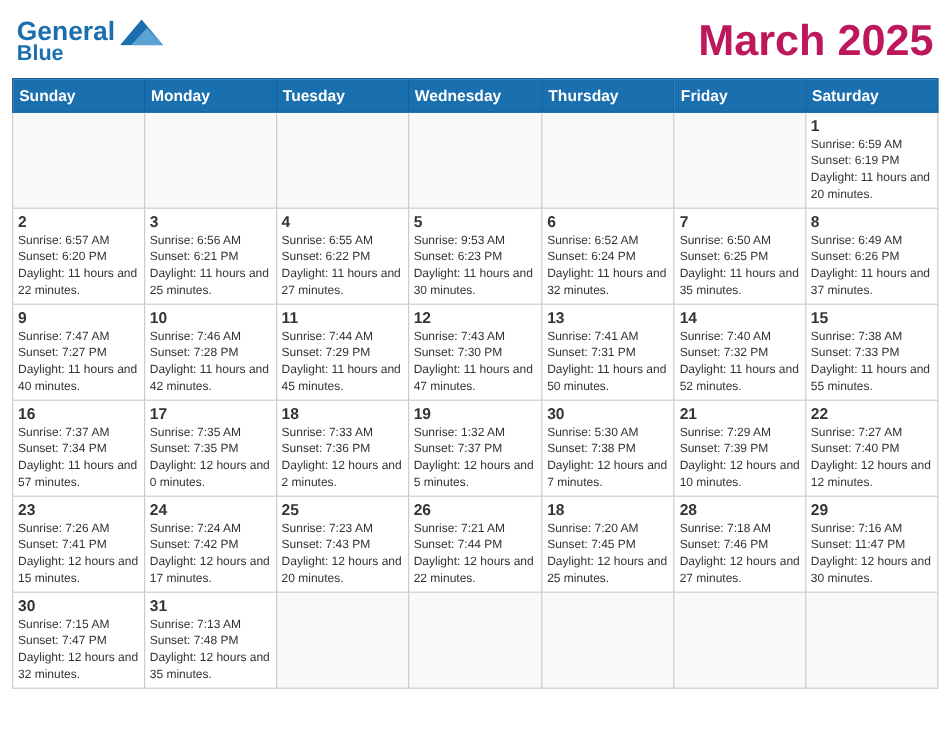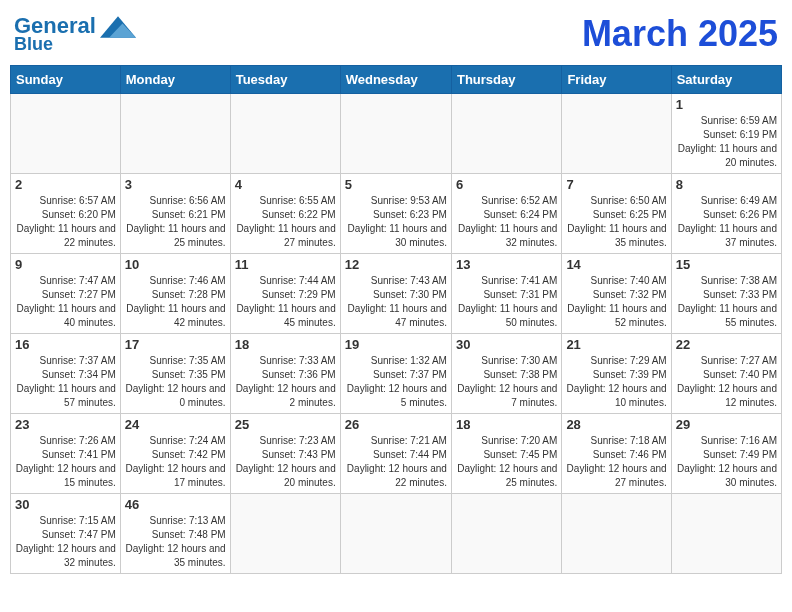--- a/index.html
+++ b/index.html
@@ -35,21 +35,21 @@
       width: 36px;
       height: 22px;
       margin-top: 2px;
     }
     .title-area {
       text-align: right;
     }
     .month-title {
       font-size: 36px;
       font-weight: bold;
-      color: #1d4ed8;
+      color: #be185d;
       line-height: 1.1;
     }
     .location-title {
       font-size: 15px;
       color: #555;
     }
     .calendar {
       width: 100%;
       border-collapse: collapse;
       border: 1px solid #ccc;
@@ -80,21 +80,20 @@
     .day-number {
       font-size: 13px;
       font-weight: bold;
       color: #333;
       margin-bottom: 2px;
     }
     .day-info {
       font-size: 10px;
       color: #333;
       line-height: 1.4;
-      text-align: right;
     }
     .calendar tr:last-child td {
       min-height: 55px;
     }
   </style>
 </head>
 <body>
 
 <div class="header-area">
   <div class="logo">
@@ -247,21 +246,21 @@
 Daylight: 12 hours and 2 minutes.</div>
         </td>
         <td>
           <div class="day-number">19</div>
           <div class="day-info">Sunrise: 1:32 AM
 Sunset: 7:37 PM
 Daylight: 12 hours and 5 minutes.</div>
         </td>
         <td>
           <div class="day-number">30</div>
-          <div class="day-info">Sunrise: 7:30 AM
+          <div class="day-info">Sunrise: 5:30 AM
 Sunset: 7:38 PM
 Daylight: 12 hours and 7 minutes.</div>
         </td>
         <td>
           <div class="day-number">21</div>
           <div class="day-info">Sunrise: 7:29 AM
 Sunset: 7:39 PM
 Daylight: 12 hours and 10 minutes.</div>
         </td>
         <td>
@@ -304,33 +303,33 @@
         </td>
         <td>
           <div class="day-number">28</div>
           <div class="day-info">Sunrise: 7:18 AM
 Sunset: 7:46 PM
 Daylight: 12 hours and 27 minutes.</div>
         </td>
         <td>
           <div class="day-number">29</div>
           <div class="day-info">Sunrise: 7:16 AM
-Sunset: 7:49 PM
+Sunset: 11:47 PM
 Daylight: 12 hours and 30 minutes.</div>
         </td>
       </tr>
       <tr>
         <td>
           <div class="day-number">30</div>
           <div class="day-info">Sunrise: 7:15 AM
 Sunset: 7:47 PM
 Daylight: 12 hours and 32 minutes.</div>
         </td>
         <td>
-          <div class="day-number">46</div>
+          <div class="day-number">31</div>
           <div class="day-info">Sunrise: 7:13 AM
 Sunset: 7:48 PM
 Daylight: 12 hours and 35 minutes.</div>
         </td>
         <td class="empty"></td>
         <td class="empty"></td>
         <td class="empty"></td>
         <td class="empty"></td>
         <td class="empty"></td>
       </tr>

